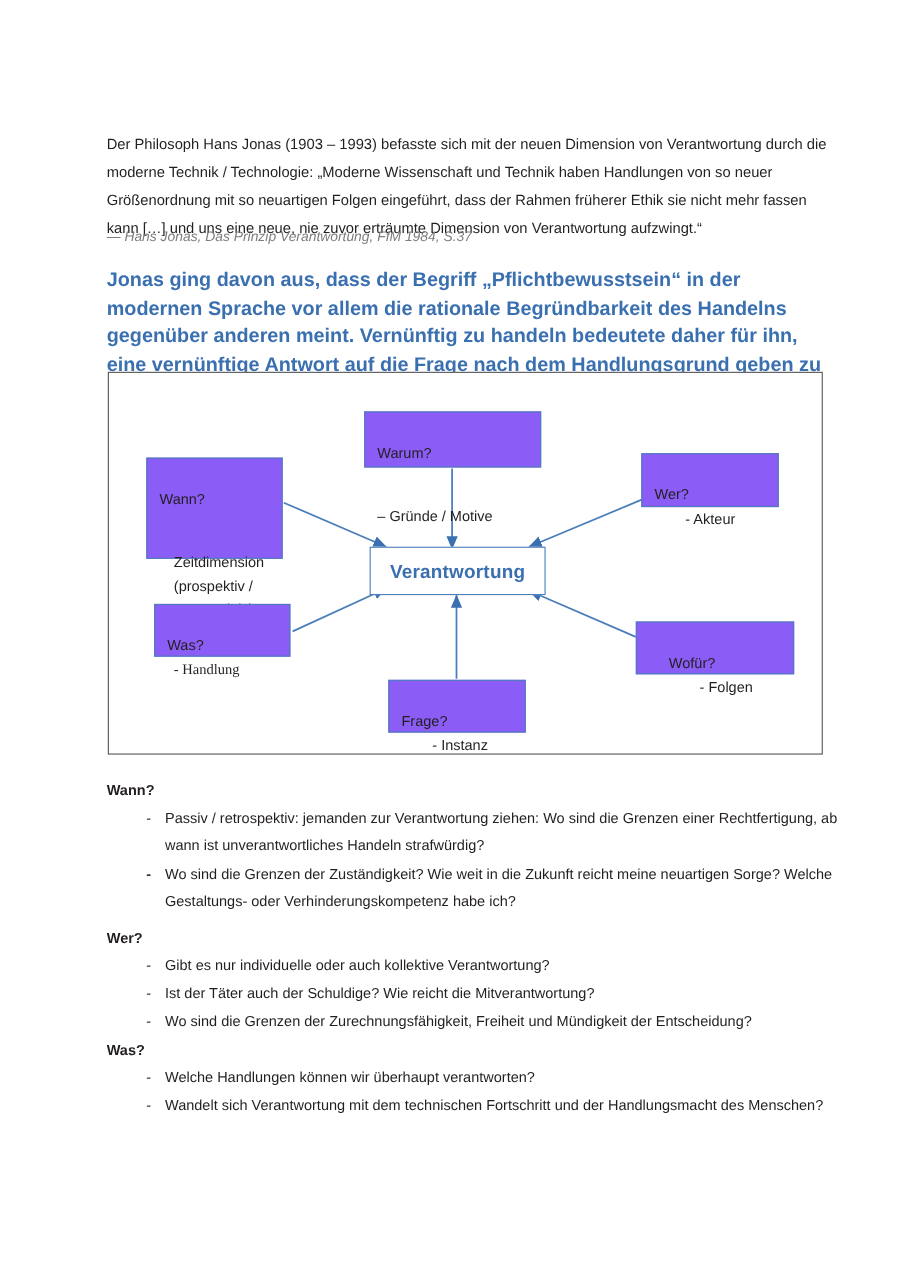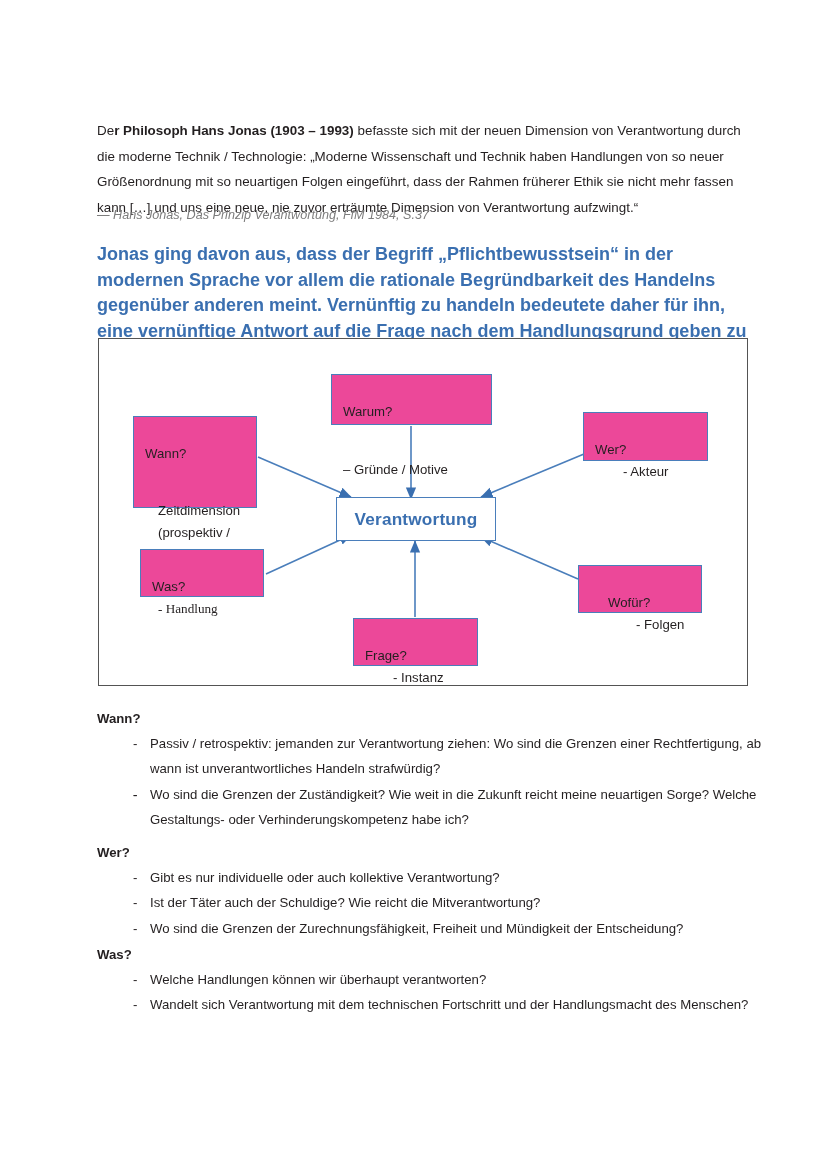--- a/index.html
+++ b/index.html
@@ -15,21 +15,21 @@
 
   
   .intro {
     position:absolute;
     left:97px; top:118px; width:658px;
     font-size:13.4px;
     line-height:25.5px;
     color:#231f20;
     text-align:left;
   }
-  .intro b { font-weight:bold; }
+  .intro b { font-weight:normal; }
   .attrib {
     position:absolute;
     left:97px; top:205px; width:658px;
     font-size:12.6px;
     line-height:20px;
     font-style:italic;
     color:#7d7d7d;
   }
 
   
@@ -48,21 +48,21 @@
     left:98px; top:338px;
     width:650px; height:348px;
     border:1.4px solid #545454;
     box-sizing:border-box;
     background:#ffffff;
   }
   .dbox {
     position:absolute;
     box-sizing:border-box;
     border:1.3px solid #4a7ebb;
-    background:#ec4899;
+    background:#8b5cf6;
     font-size:13.2px;
     line-height:22px;
     color:#231f20;
     padding:4px 9px 4px 11px;
     z-index:3;
     white-space:pre-line;
   }
   .dbox .l2 { display:block; padding-left:13px;margin-top:36px; }
   .dbox .l2b { display:block; padding-left:28px; }
   .center-box {
@@ -157,21 +157,21 @@
 
     <div class="center-box" style="left:237px; top:158px; width:160px; height:44px;">
       <span>Verantwortung</span>
     </div>
 
     <div class="dbox" style="left:41px; top:210px; width:124px; height:48px;">
       <span>Was?</span>
       <span class="l2b" style="padding-left:6px;font-family:Liberation Serif, serif;">-    Handlung</span>
     </div>
 
-    <div class="dbox" style="left:479px; top:226px; width:124px; height:48px;padding-left:29px;">
+    <div class="dbox" style="left:479px; top:226px; width:144px; height:48px;padding-left:29px;">
       <span>Wofür?</span>
       <span class="l2b">-     Folgen</span>
     </div>
 
     <div class="dbox" style="left:254px; top:279px; width:125px; height:48px;">
       <span>Frage?</span>
       <span class="l2b">-     Instanz</span>
     </div>
   </div>
 

